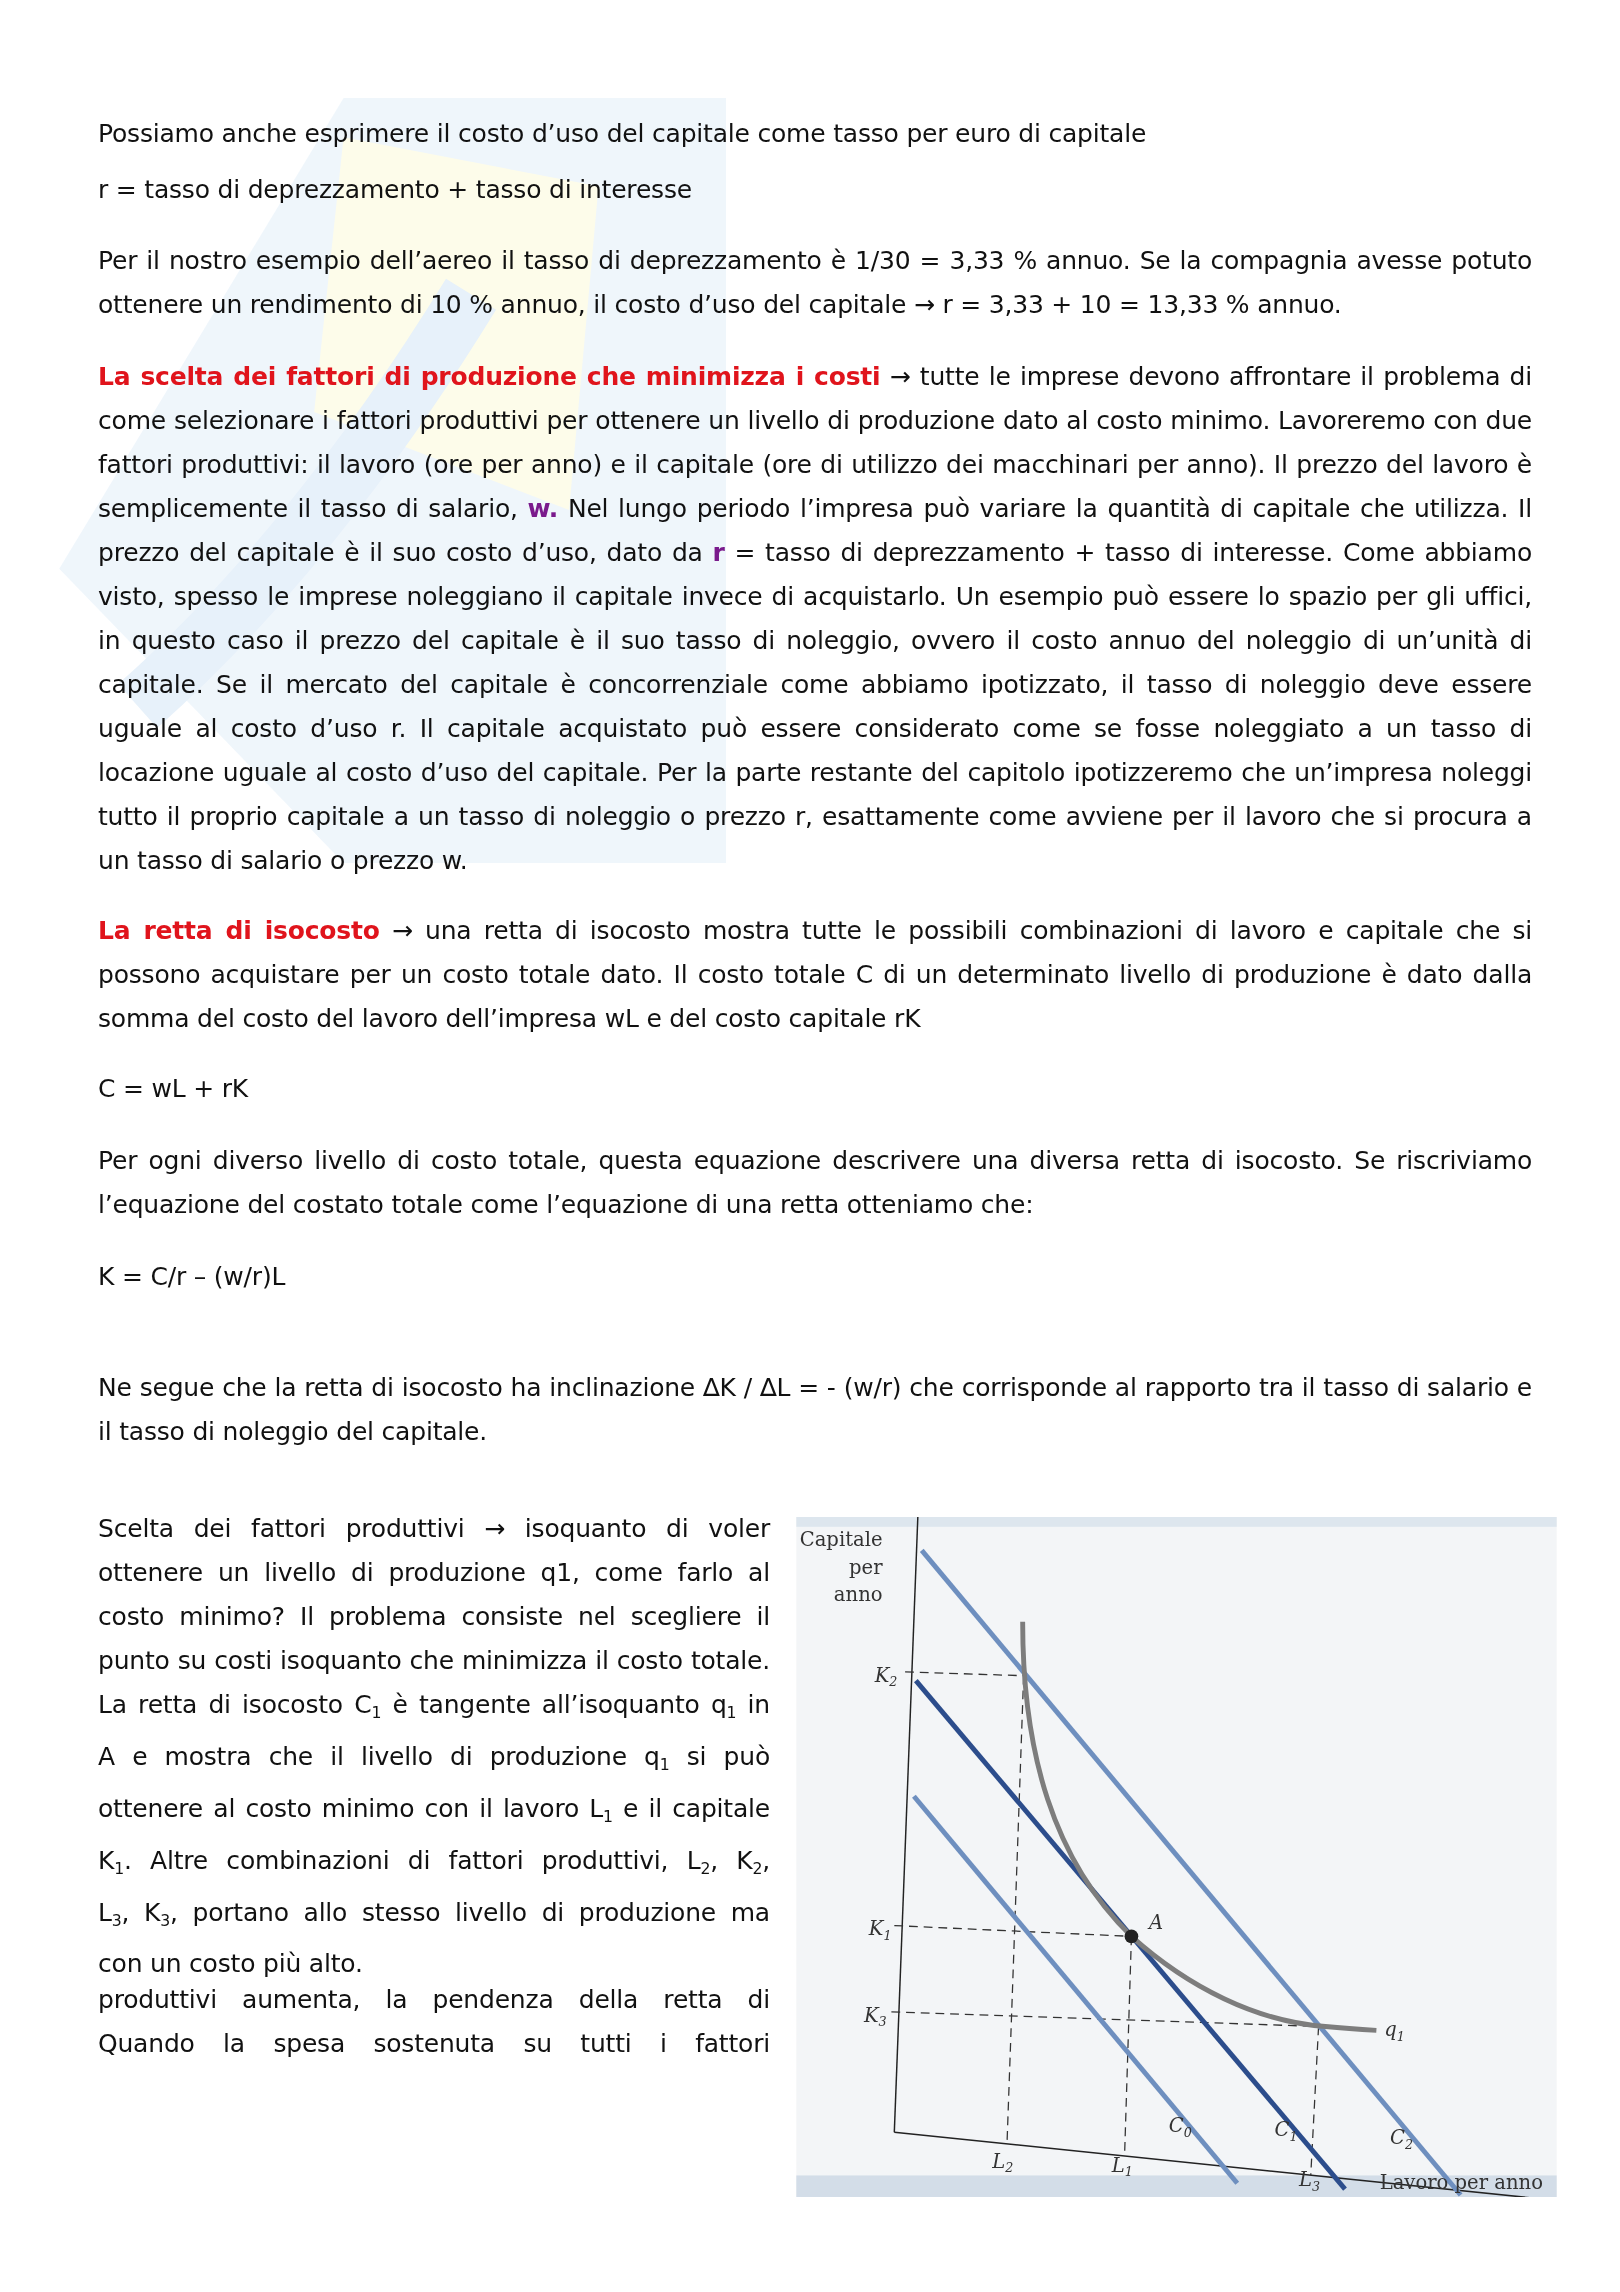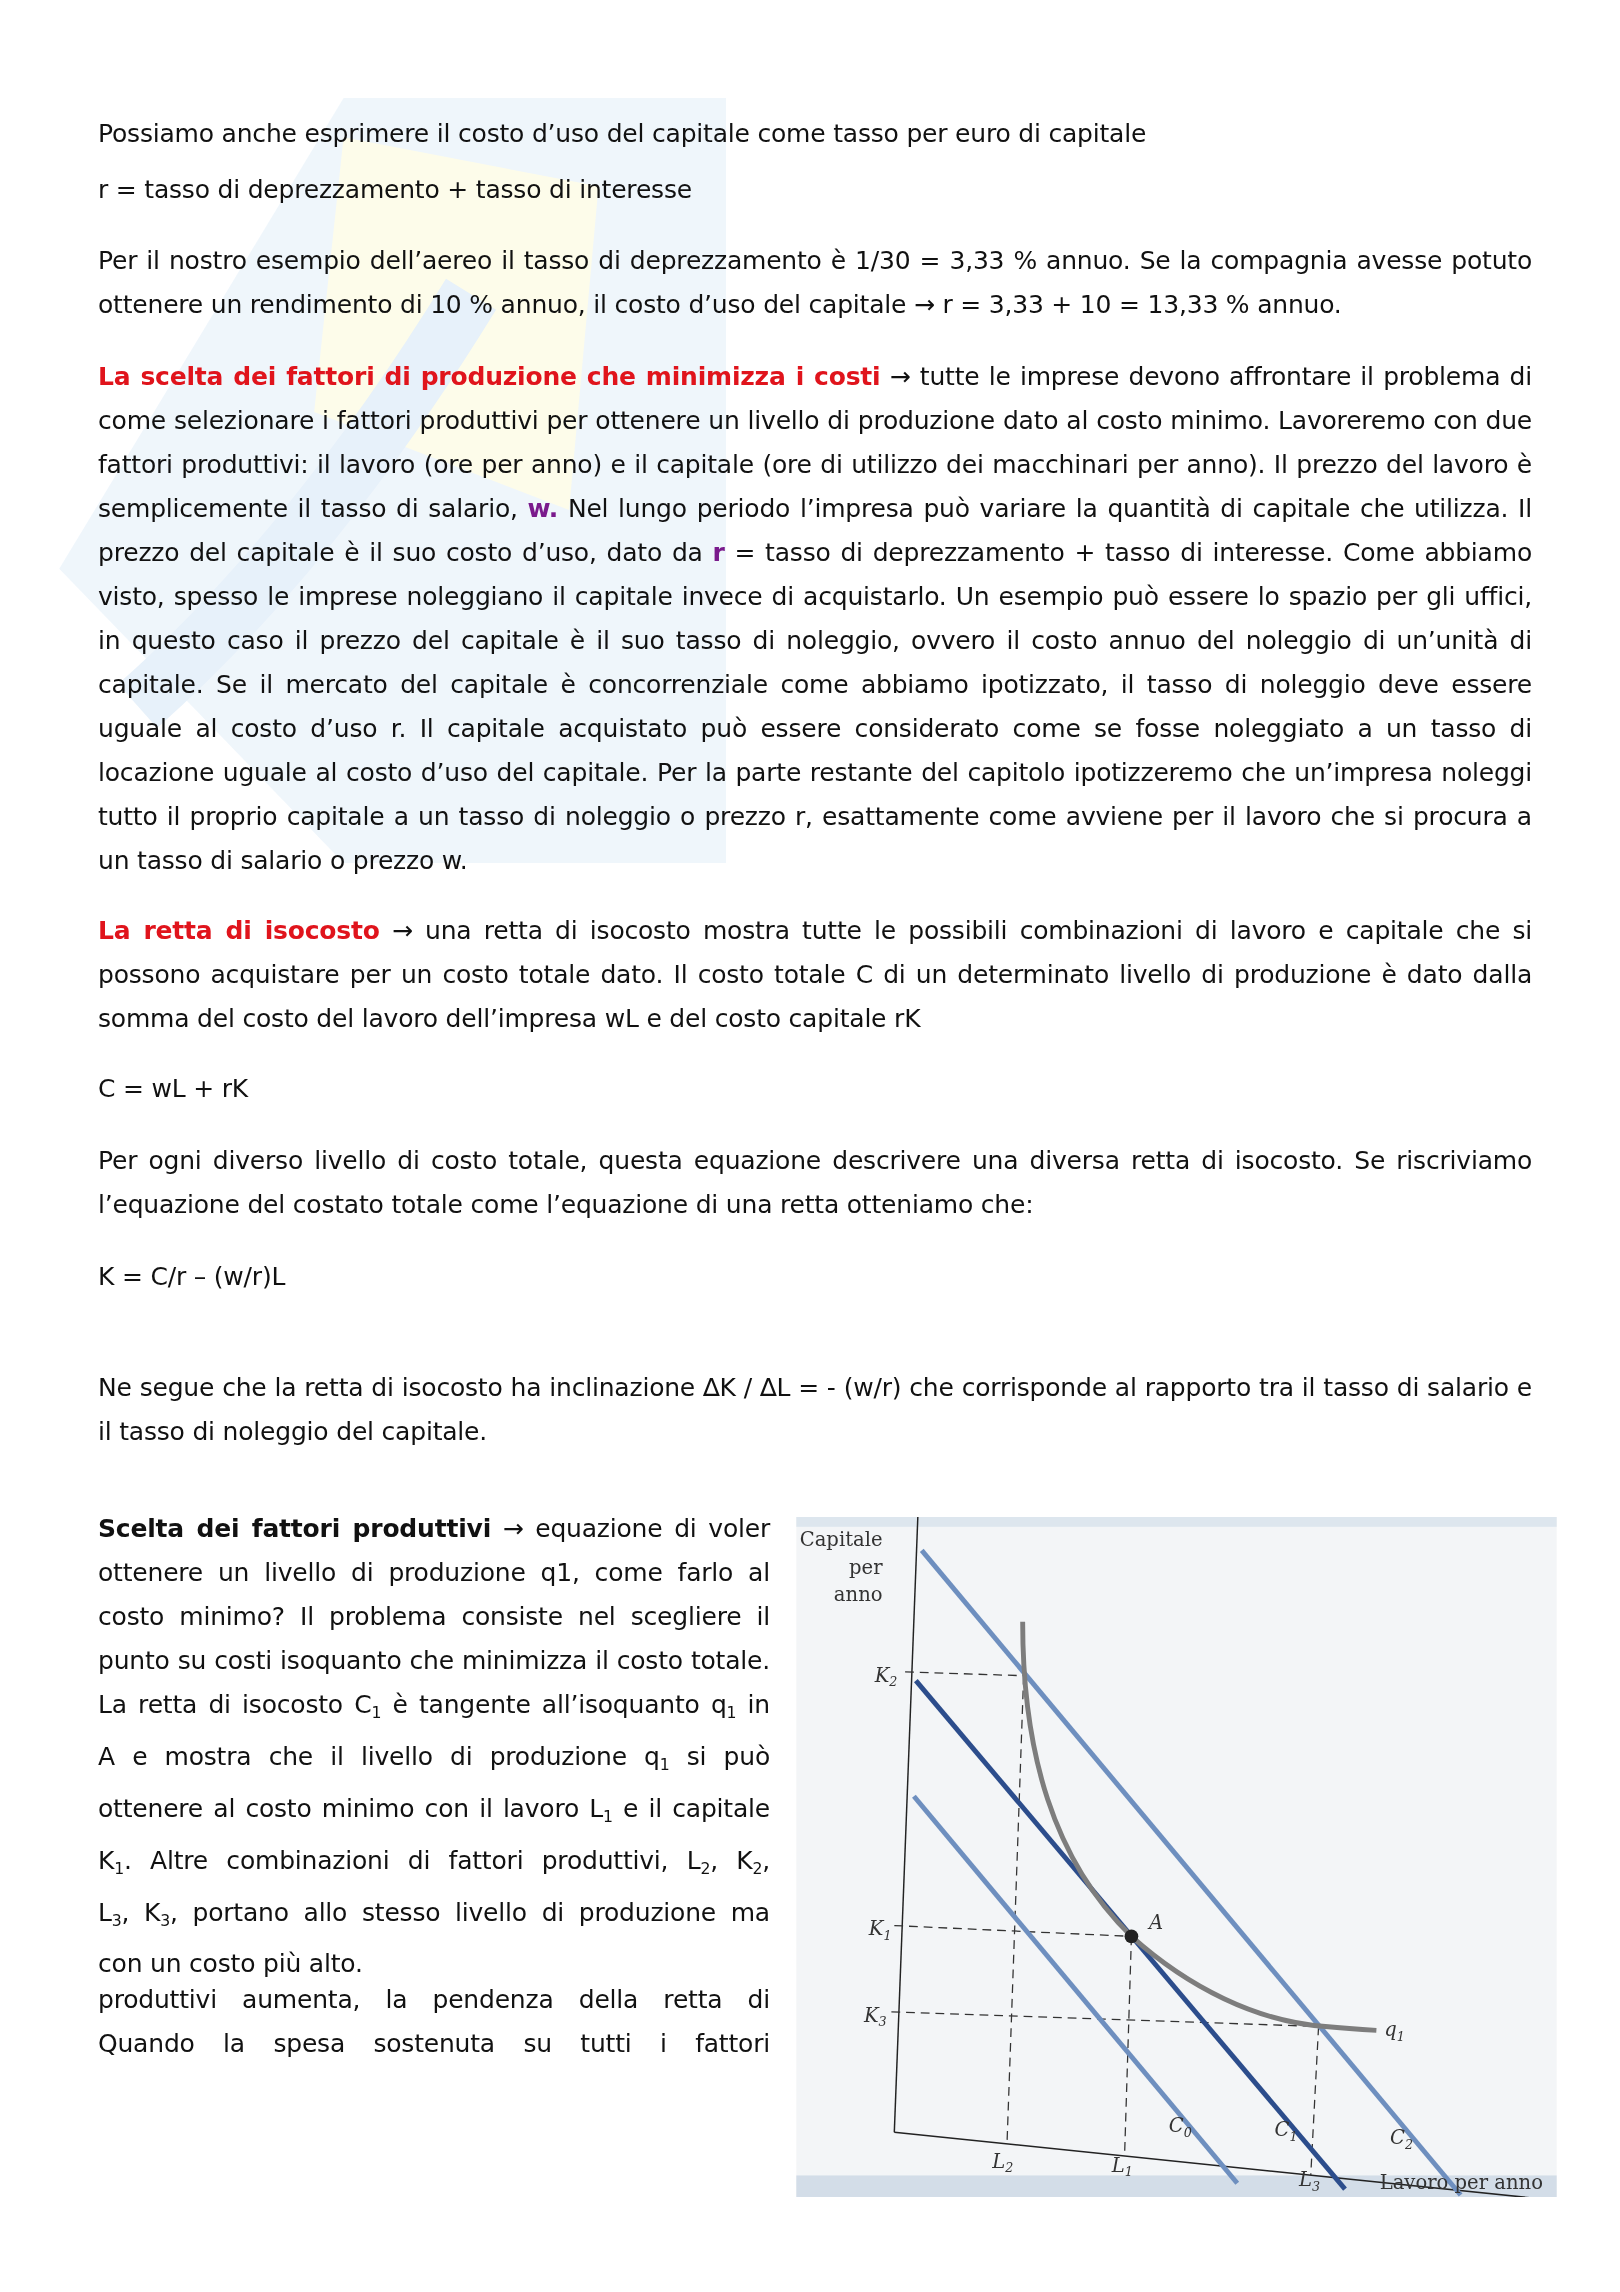--- a/index.html
+++ b/index.html
@@ -5,21 +5,21 @@
   html, body { margin: 0; padding: 0; background: #ffffff; }
   body { width: 1620px; height: 2293px; position: relative; overflow: hidden;
          font-family: "DejaVu Sans", sans-serif; color: #111; }
   .watermark { position: absolute; left: 19.6px; top: 0; width: 706px; height: 863px; z-index: 0; pointer-events: none; }
   .page { position: absolute; left: 98px; top: 0; width: 1434px; z-index: 1; }
   .p { position: absolute; left: 0; width: 1434px; font-size: 25px; line-height: 44px;
        text-align: justify; letter-spacing: -0.2px; }
   .p.center { text-align: left; }
   .red { color: #e0141c; font-weight: bold; }
   .purple { color: #7a1a8c; font-weight: bold; }
-  .bold { font-weight: bold; }
+  .bold { font-weight: normal; }
   .sub { font-size: 15.7px; vertical-align: -4.9px; }
   .col { width: 672px; }
   .line { display: block; text-align: justify; text-align-last: justify; }
   .line.last { text-align-last: left; }
   .figure { position: absolute; left: 796px; top: 1517px; width: 761px; height: 724px; z-index: 1; }
   .figure svg { display: block; }
   .fig-label { font-family: "DejaVu Serif", serif; fill: #333; }
   .fig-label-it { font-family: "DejaVu Serif", serif; font-style: italic; fill: #333; }
 </style>
 </head>
@@ -51,21 +51,21 @@
 
   <div class="p center" style="top:1067px;">C = wL + rK</div>
 
   <div class="p" style="top:1139px;">Per ogni diverso livello di costo totale, questa equazione descrivere una diversa retta di isocosto. Se riscriviamo l’equazione del costato totale come l’equazione di una retta otteniamo che:</div>
 
   <div class="p center" style="top:1255px;">K = C/r – (w/r)L</div>
 
   <div class="p" style="top:1326px;margin-top:40px;">Ne segue che la retta di isocosto ha inclinazione ∆K / ∆L = - (w/r) che corrisponde al rapporto tra il tasso di salario e il tasso di noleggio del capitale.</div>
 
   <div class="p col" style="top:1507px;">
-    <span class="line"><span class="bold">Scelta dei fattori produttivi</span><span> → equazione di voler</span></span>
+    <span class="line"><span class="bold">Scelta dei fattori produttivi</span><span> → isoquanto di voler</span></span>
     <span class="line">ottenere un livello di produzione q1, come farlo al</span>
     <span class="line">costo minimo? Il problema consiste nel scegliere il</span>
     <span class="line">punto su costi isoquanto che minimizza il costo totale.</span>
     <span class="line"><span>La retta di isocosto C</span><span class="sub">1</span><span> è tangente all’isoquanto q</span><span class="sub">1</span><span> in</span></span>
     <span class="line"><span>A e mostra che il livello di produzione q</span><span class="sub">1</span><span> si può</span></span>
     <span class="line"><span>ottenere al costo minimo con il lavoro L</span><span class="sub">1</span><span> e il capitale</span></span>
     <span class="line"><span>K</span><span class="sub">1</span><span>. Altre combinazioni di fattori produttivi, L</span><span class="sub">2</span><span>, K</span><span class="sub">2</span><span>,</span></span>
     <span class="line"><span>L</span><span class="sub">3</span><span>, K</span><span class="sub">3</span><span>, portano allo stesso livello di produzione ma</span></span>
     <span class="line last">con un costo più alto.</span>
   </div>

